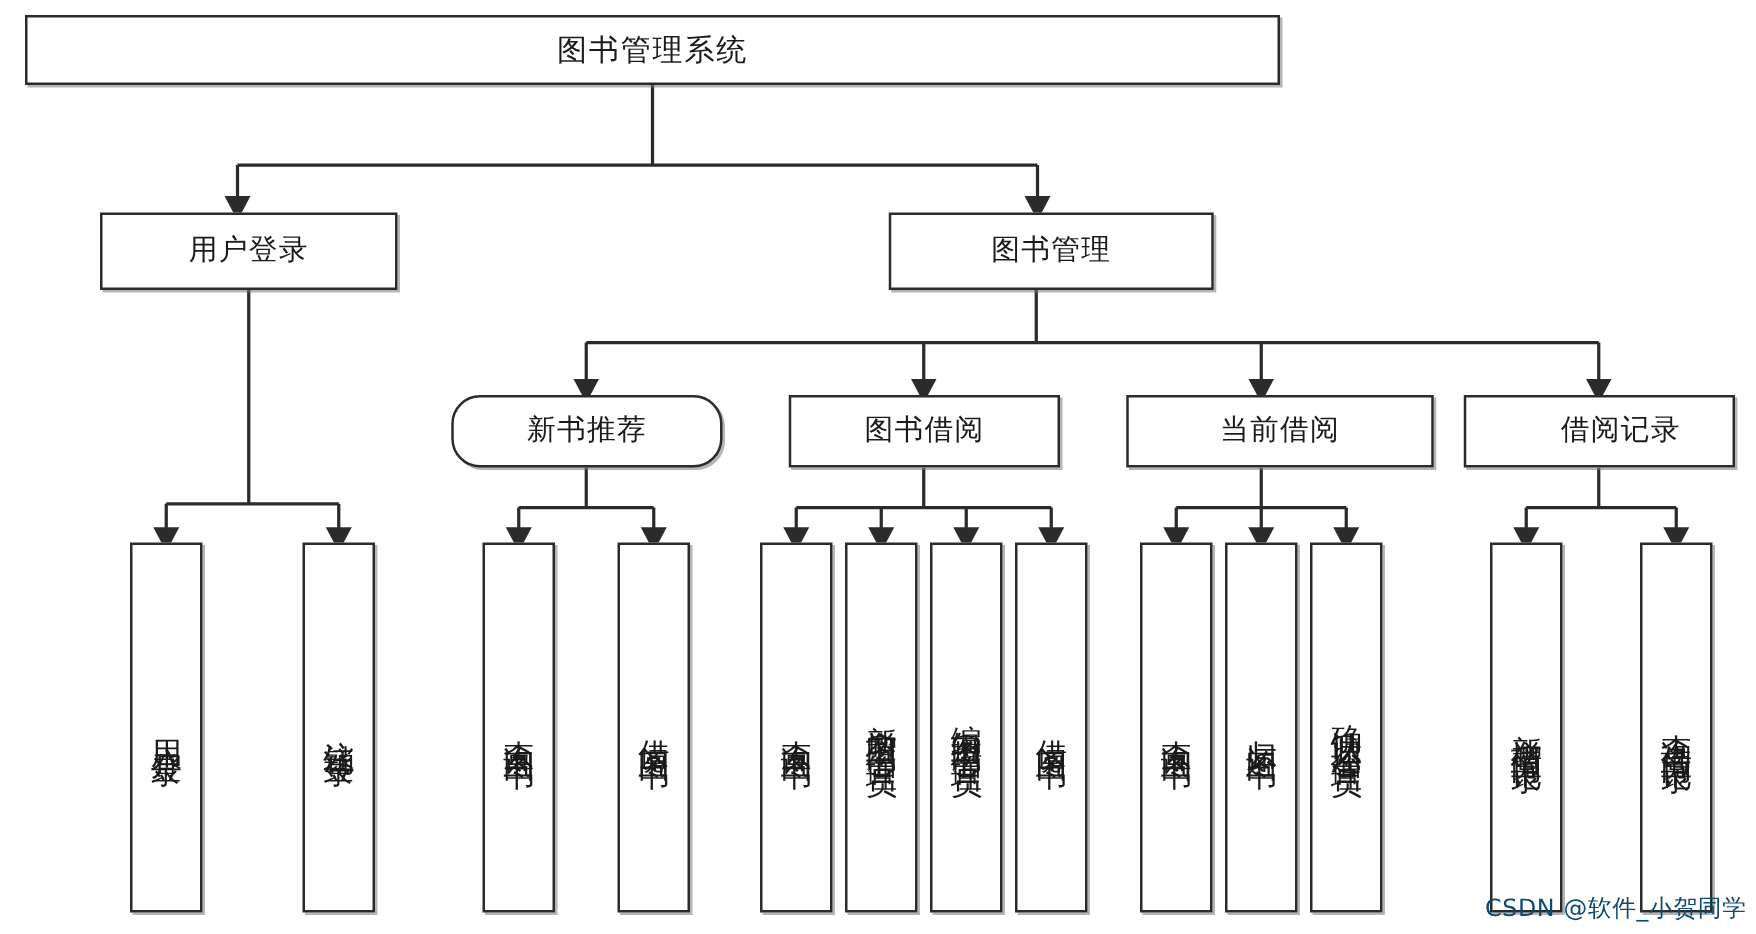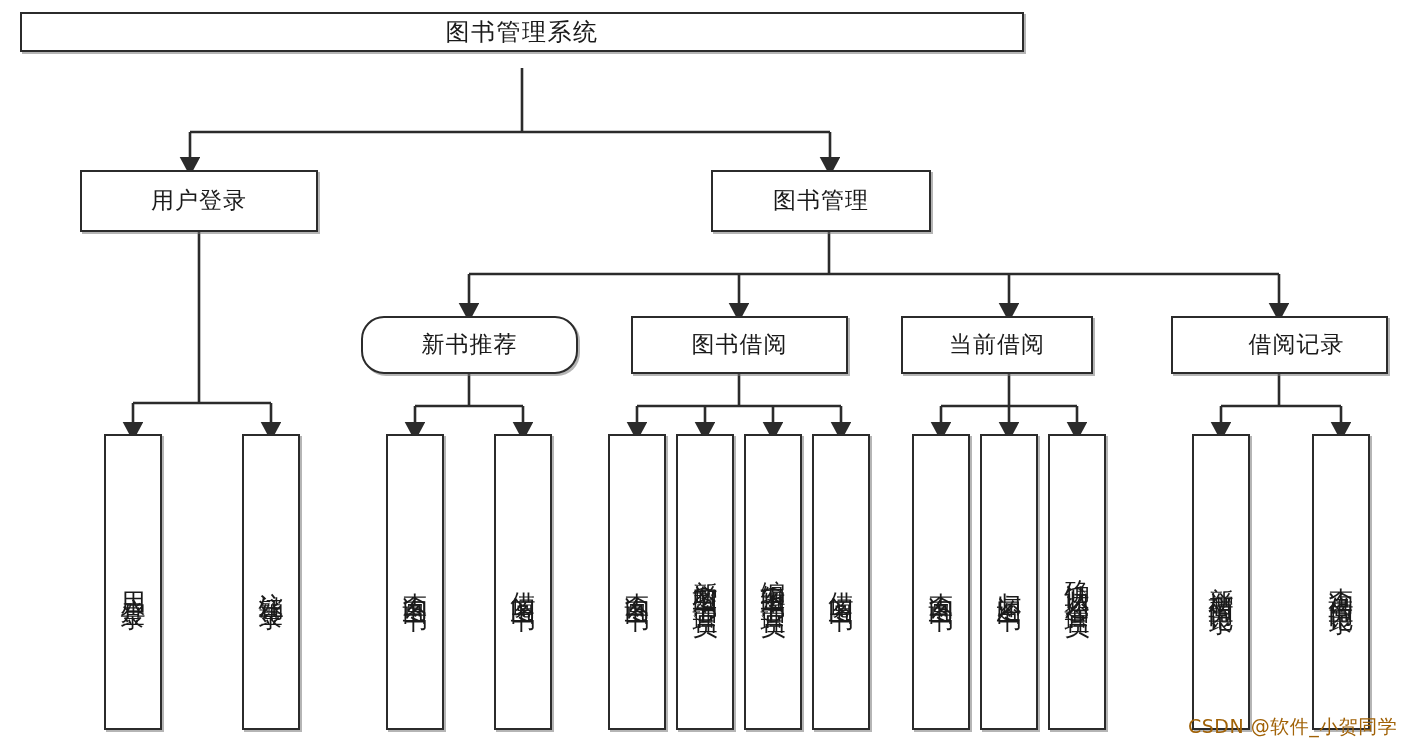--- a/index.html
+++ b/index.html
@@ -62,21 +62,21 @@
     writing-mode: vertical-rl;
     text-orientation: upright;
     font-size: 25px;
     line-height: 1.0;
     letter-spacing: 5px;
     white-space: nowrap;
     max-height: 268px;
   }
   #watermark {
     position: absolute;
-    color: #a16207;
+    color: #0c4a6e;
     font-size: 19px;
     letter-spacing: 0.5px;
     white-space: nowrap;
     z-index: 5;
     left: 1188px;
     top: 714px;
     text-align: right;
   }
 </style>
 </head>
@@ -127,41 +127,41 @@
       <path d="M1009,406 L1009,427" marker-end="url(#arr)"></path>
       <path d="M1077,406 L1077,427" marker-end="url(#arr)"></path>
 
       <path d="M1279,374 L1279,406"></path>
       <path d="M1221,406 L1341,406"></path>
       <path d="M1221,406 L1221,427" marker-end="url(#arr)"></path>
       <path d="M1341,406 L1341,427" marker-end="url(#arr)"></path>
     </g>
   </svg>
 
-  <div class="node root horiz" style="left:20px; top:12px; width:1004px; height:40px;">
+  <div class="node root horiz" style="left:20px; top:12px; width:1004px; height:56px;">
     <span class="label">图书管理系统</span>
   </div>
 
   <div class="node horiz" style="left:80px; top:170px; width:238px; height:62px;">
     <span class="label">用户登录</span>
   </div>
 
-  <div class="node horiz" style="left:711px; top:170px; width:220px; height:62px;">
+  <div class="node horiz" style="left:711px; top:170px; width:260px; height:62px;">
     <span class="label">图书管理</span>
   </div>
 
   <div class="node horiz" style="left:361px; top:316px; width:217px; height:58px;border-radius:23px;">
     <span class="label">新书推荐</span>
   </div>
 
   <div class="node horiz" style="left:631px; top:316px; width:217px; height:58px;">
     <span class="label">图书借阅</span>
   </div>
 
-  <div class="node horiz" style="left:901px; top:316px; width:192px; height:58px;">
+  <div class="node horiz" style="left:901px; top:316px; width:246px; height:58px;">
     <span class="label">当前借阅</span>
   </div>
 
   <div class="node horiz" style="left:1171px; top:316px; width:217px; height:58px;padding-left:34px;">
     <span class="label">借阅记录</span>
   </div>
 
   <div class="node vert" style="left:104px; top:434px; width:58px; height:296px;">
     <span class="label">用户登录</span>
   </div>

